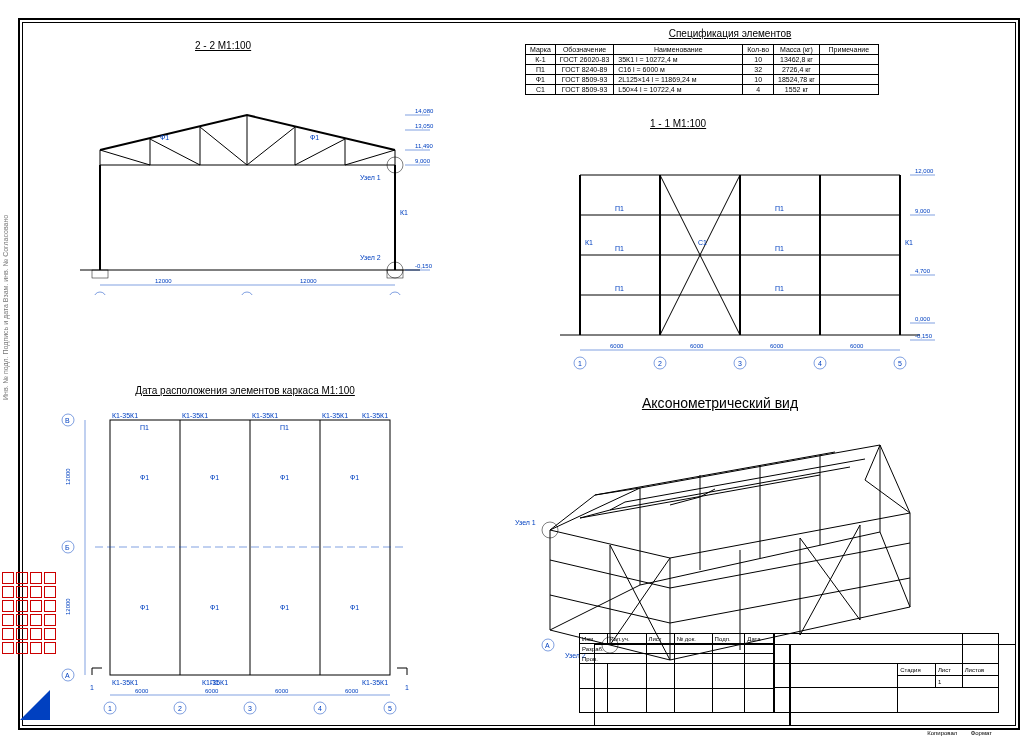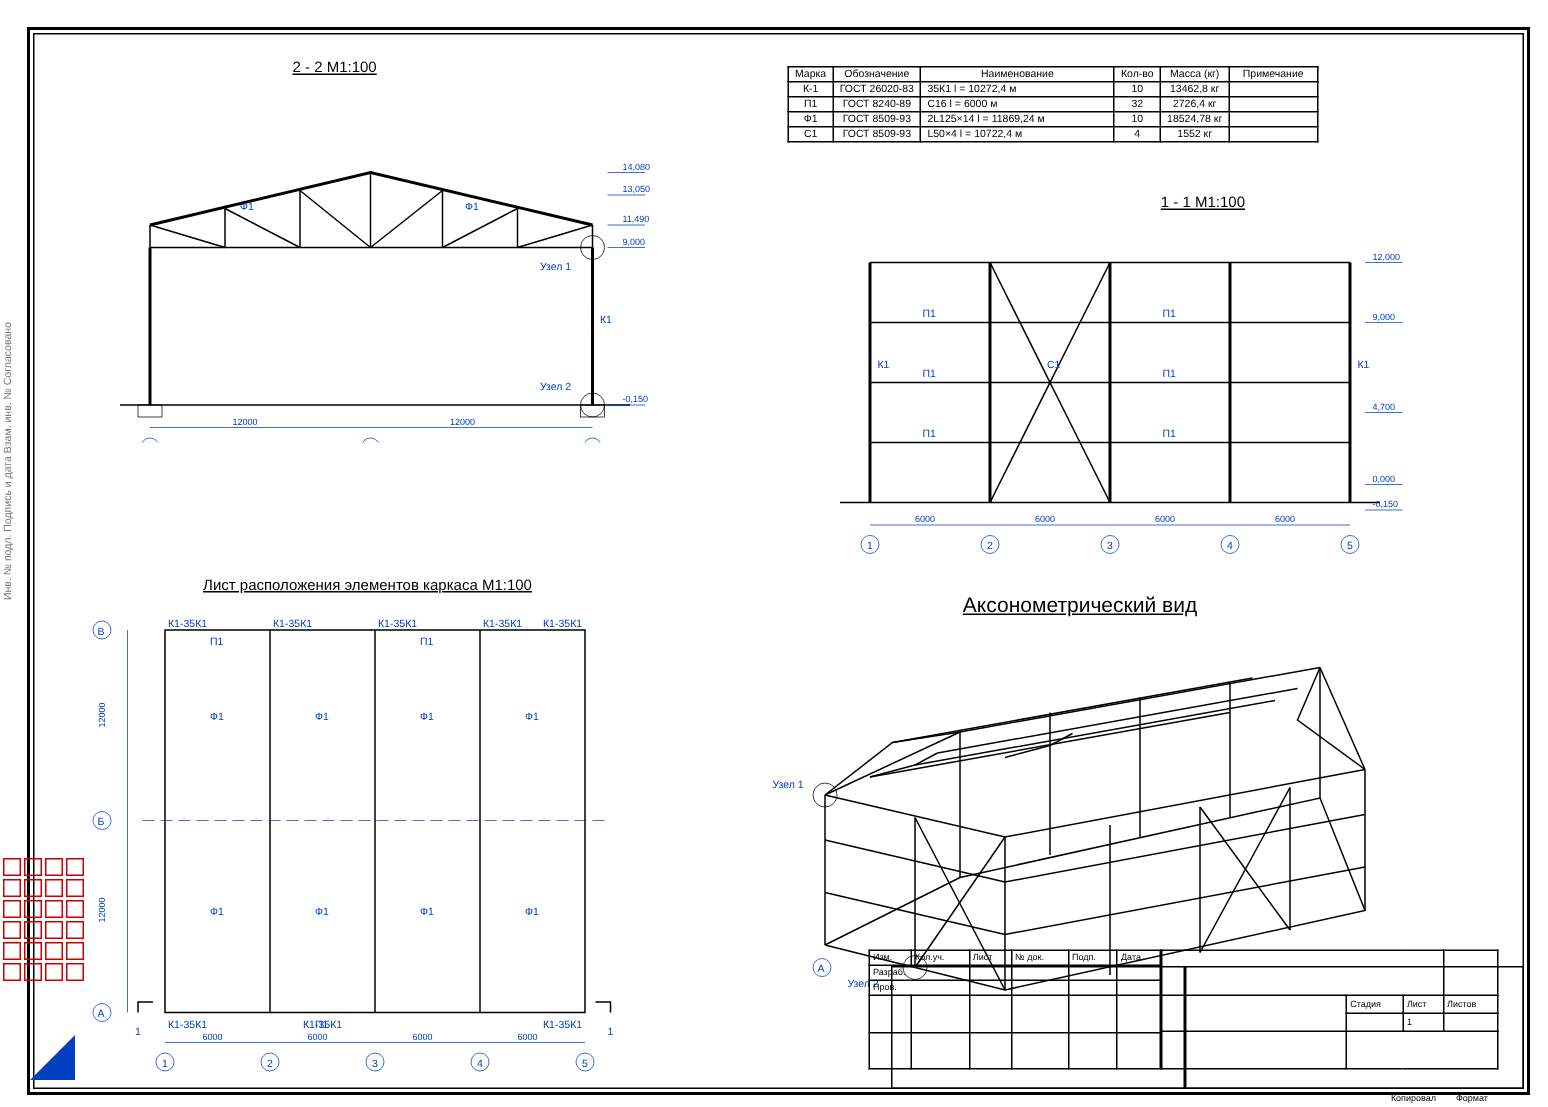--- a/index.html
+++ b/index.html
@@ -5,21 +5,21 @@
 body{margin:0;background:#4a4a4a;font-family:Arial,sans-serif;font-size:7px}
 .page{width:1032px;height:738px;background:#fff;position:relative;overflow:hidden}
 .frame{position:absolute;inset:18px 12px 8px 18px;border:2px solid #000}
 .frame-inner{position:absolute;inset:22px 16px 12px 22px;border:1px solid #000}
 .spec-title{position:absolute;left:590px;top:28px;width:280px;text-align:center;text-decoration:underline;font-size:10px}
 .spec-table{position:absolute;left:525px;top:44px;border-collapse:collapse;font-size:7px}
 .spec-table td,.spec-table th{border:1px solid #000;padding:1px 4px;text-align:center;white-space:nowrap}
 .spec-table th{font-weight:normal}
 .section22-title{position:absolute;left:195px;top:40px;font-size:10px;text-decoration:underline}
 .plan-title{position:absolute;left:115px;top:385px;width:260px;text-align:center;font-size:10px;text-decoration:underline}
-.section11-title{position:absolute;left:650px;top:130px;width:180px;text-align:right;font-size:10px;text-decoration:underline}
+.section11-title{position:absolute;left:650px;top:118px;width:180px;text-align:left;font-size:10px;text-decoration:underline}
 .axono-title{position:absolute;left:620px;top:395px;width:200px;text-align:center;font-size:14px;text-decoration:underline}
 svg{position:absolute}
 .dim{stroke:#0040c0;stroke-width:0.5;fill:none}
 .dimtext{fill:#0040c0;font-size:6px}
 .struct{stroke:#000;stroke-width:1;fill:none}
 .struct2{stroke:#000;stroke-width:2;fill:none}
 .thin{stroke:#000;stroke-width:0.5;fill:none}
 .dash{stroke:#0040c0;stroke-width:0.5;stroke-dasharray:8 4;fill:none}
 .lbl{fill:#0040c0;font-size:7px}
 .tblock{position:absolute;right:16px;bottom:12px;width:225px;height:80px;border:1px solid #000}
@@ -30,20 +30,21 @@
 .leftgrid td{width:8px;height:8px;border:1px solid #c00}
 .bluetri{position:absolute;left:20px;top:690px;width:0;height:0;border-left:30px solid transparent;border-bottom:30px solid #0040c0}
 </style>
 </head>
 <body>
 
 <div class="page">
 <div class="frame"></div>
 <div class="frame-inner"></div>
 
+<div class="spec-title">Спецификация элементов</div>
 <table class="spec-table">
 <tbody>
         <tr>
 <th>Марка</th>
 <th>Обозначение</th>
 <th style="min-width:120px">Наименование</th>
 <th>Кол-во</th>
 <th>Масса (кг)</th>
 <th style="min-width:50px">Примечание</th>
 </tr>
@@ -189,21 +190,21 @@
 <text class="lbl" x="245" y="66">П1</text>
 <text class="lbl" x="85" y="106">П1</text>
 <text class="lbl" x="245" y="106">П1</text>
 <text class="lbl" x="85" y="146">П1</text>
 <text class="lbl" x="245" y="146">П1</text>
 <text class="lbl" x="168" y="100">С1</text>
 <text class="lbl" x="55" y="100">К1</text>
 <text class="lbl" x="375" y="100">К1</text>
 </svg>
 
-<div class="plan-title">Лист расположения элементов каркаса  М1:100</div>
+<div class="plan-title">Дата расположения элементов каркаса  М1:100</div>
 <svg width="380" height="320" style="left:50px;top:400px">
 
 <rect class="struct" x="60" y="20" width="280" height="255"></rect>
 
 <line class="struct" x1="130" y1="20" x2="130" y2="275"></line>
 <line class="struct" x1="200" y1="20" x2="200" y2="275"></line>
 <line class="struct" x1="270" y1="20" x2="270" y2="275"></line>
 
 <line class="dash" x1="45" y1="147" x2="355" y2="147"></line>
 

